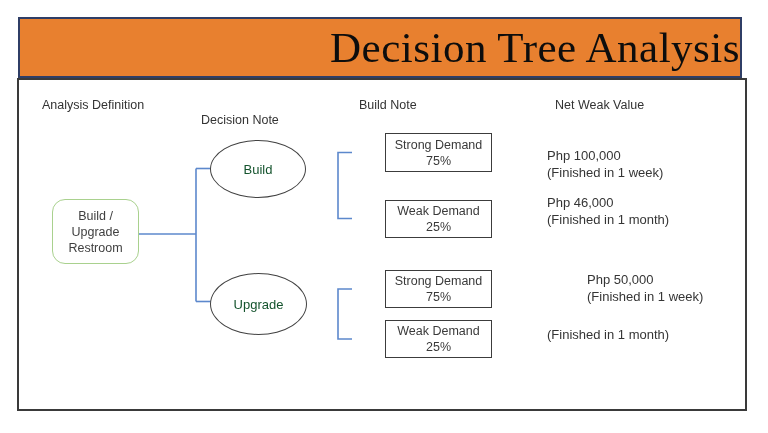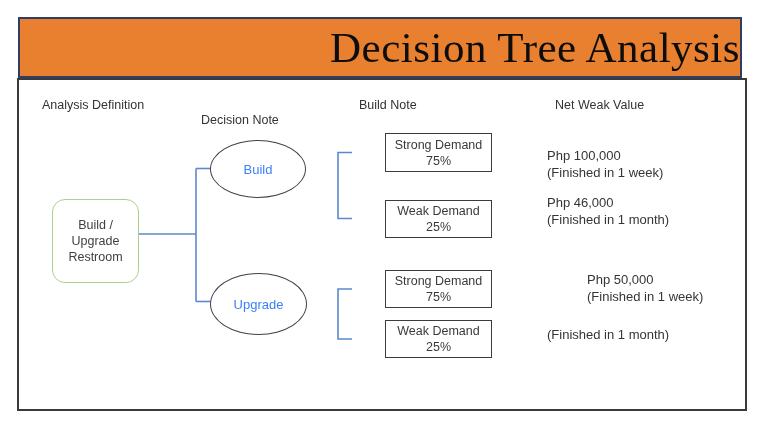--- a/index.html
+++ b/index.html
@@ -23,30 +23,30 @@
 
   .col-header {
     position: absolute; font-size: 12.5px; color: #333333; white-space: nowrap;
   }
   #hdr-decision-definition { left: 42px;  top: 98px; }
   #hdr-decision-note       { left: 201px; top: 92px; margin-top: 21px; }
   #hdr-chance-note         { left: 359px; top: 98px; }
   #hdr-net-path-value      { left: 555px; top: 98px; }
 
   .root-box {
-    position: absolute; left: 52px; top: 199px; width: 87px; height: 84px;
+    position: absolute; left: 52px; top: 199px; width: 87px; height: 65px;
     border: 1.5px solid #a9d18e; border-radius: 13px; background: #ffffff;
     display: flex; flex-direction: column; align-items: center; justify-content: center;
     font-size: 12.5px; line-height: 16px; color: #3f3f3f; text-align: center;
   }
 
   .decision-ellipse {
     position: absolute; border: 1.4px solid #424242; border-radius: 50%;
     background: #ffffff; display: flex; align-items: center; justify-content: center;
-    font-size: 13px; color: #3b82f6;
+    font-size: 13px; color: #14532d;
   }
   #ellipse-build   { left: 210px; top: 140px; width: 96px; height: 58px; }
   #ellipse-upgrade { left: 210px; top: 273px; width: 97px; height: 62px; }
 
   .chance-box {
     position: absolute; left: 352px; width: 107px;
     border: 1.6px solid #3c3c3c; background: #ffffff;
     display: flex; flex-direction: column; align-items: center; justify-content: center;
     font-size: 12.5px; line-height: 16px; color: #3a3a3a; text-align: center; margin-left: 33px;
   }

